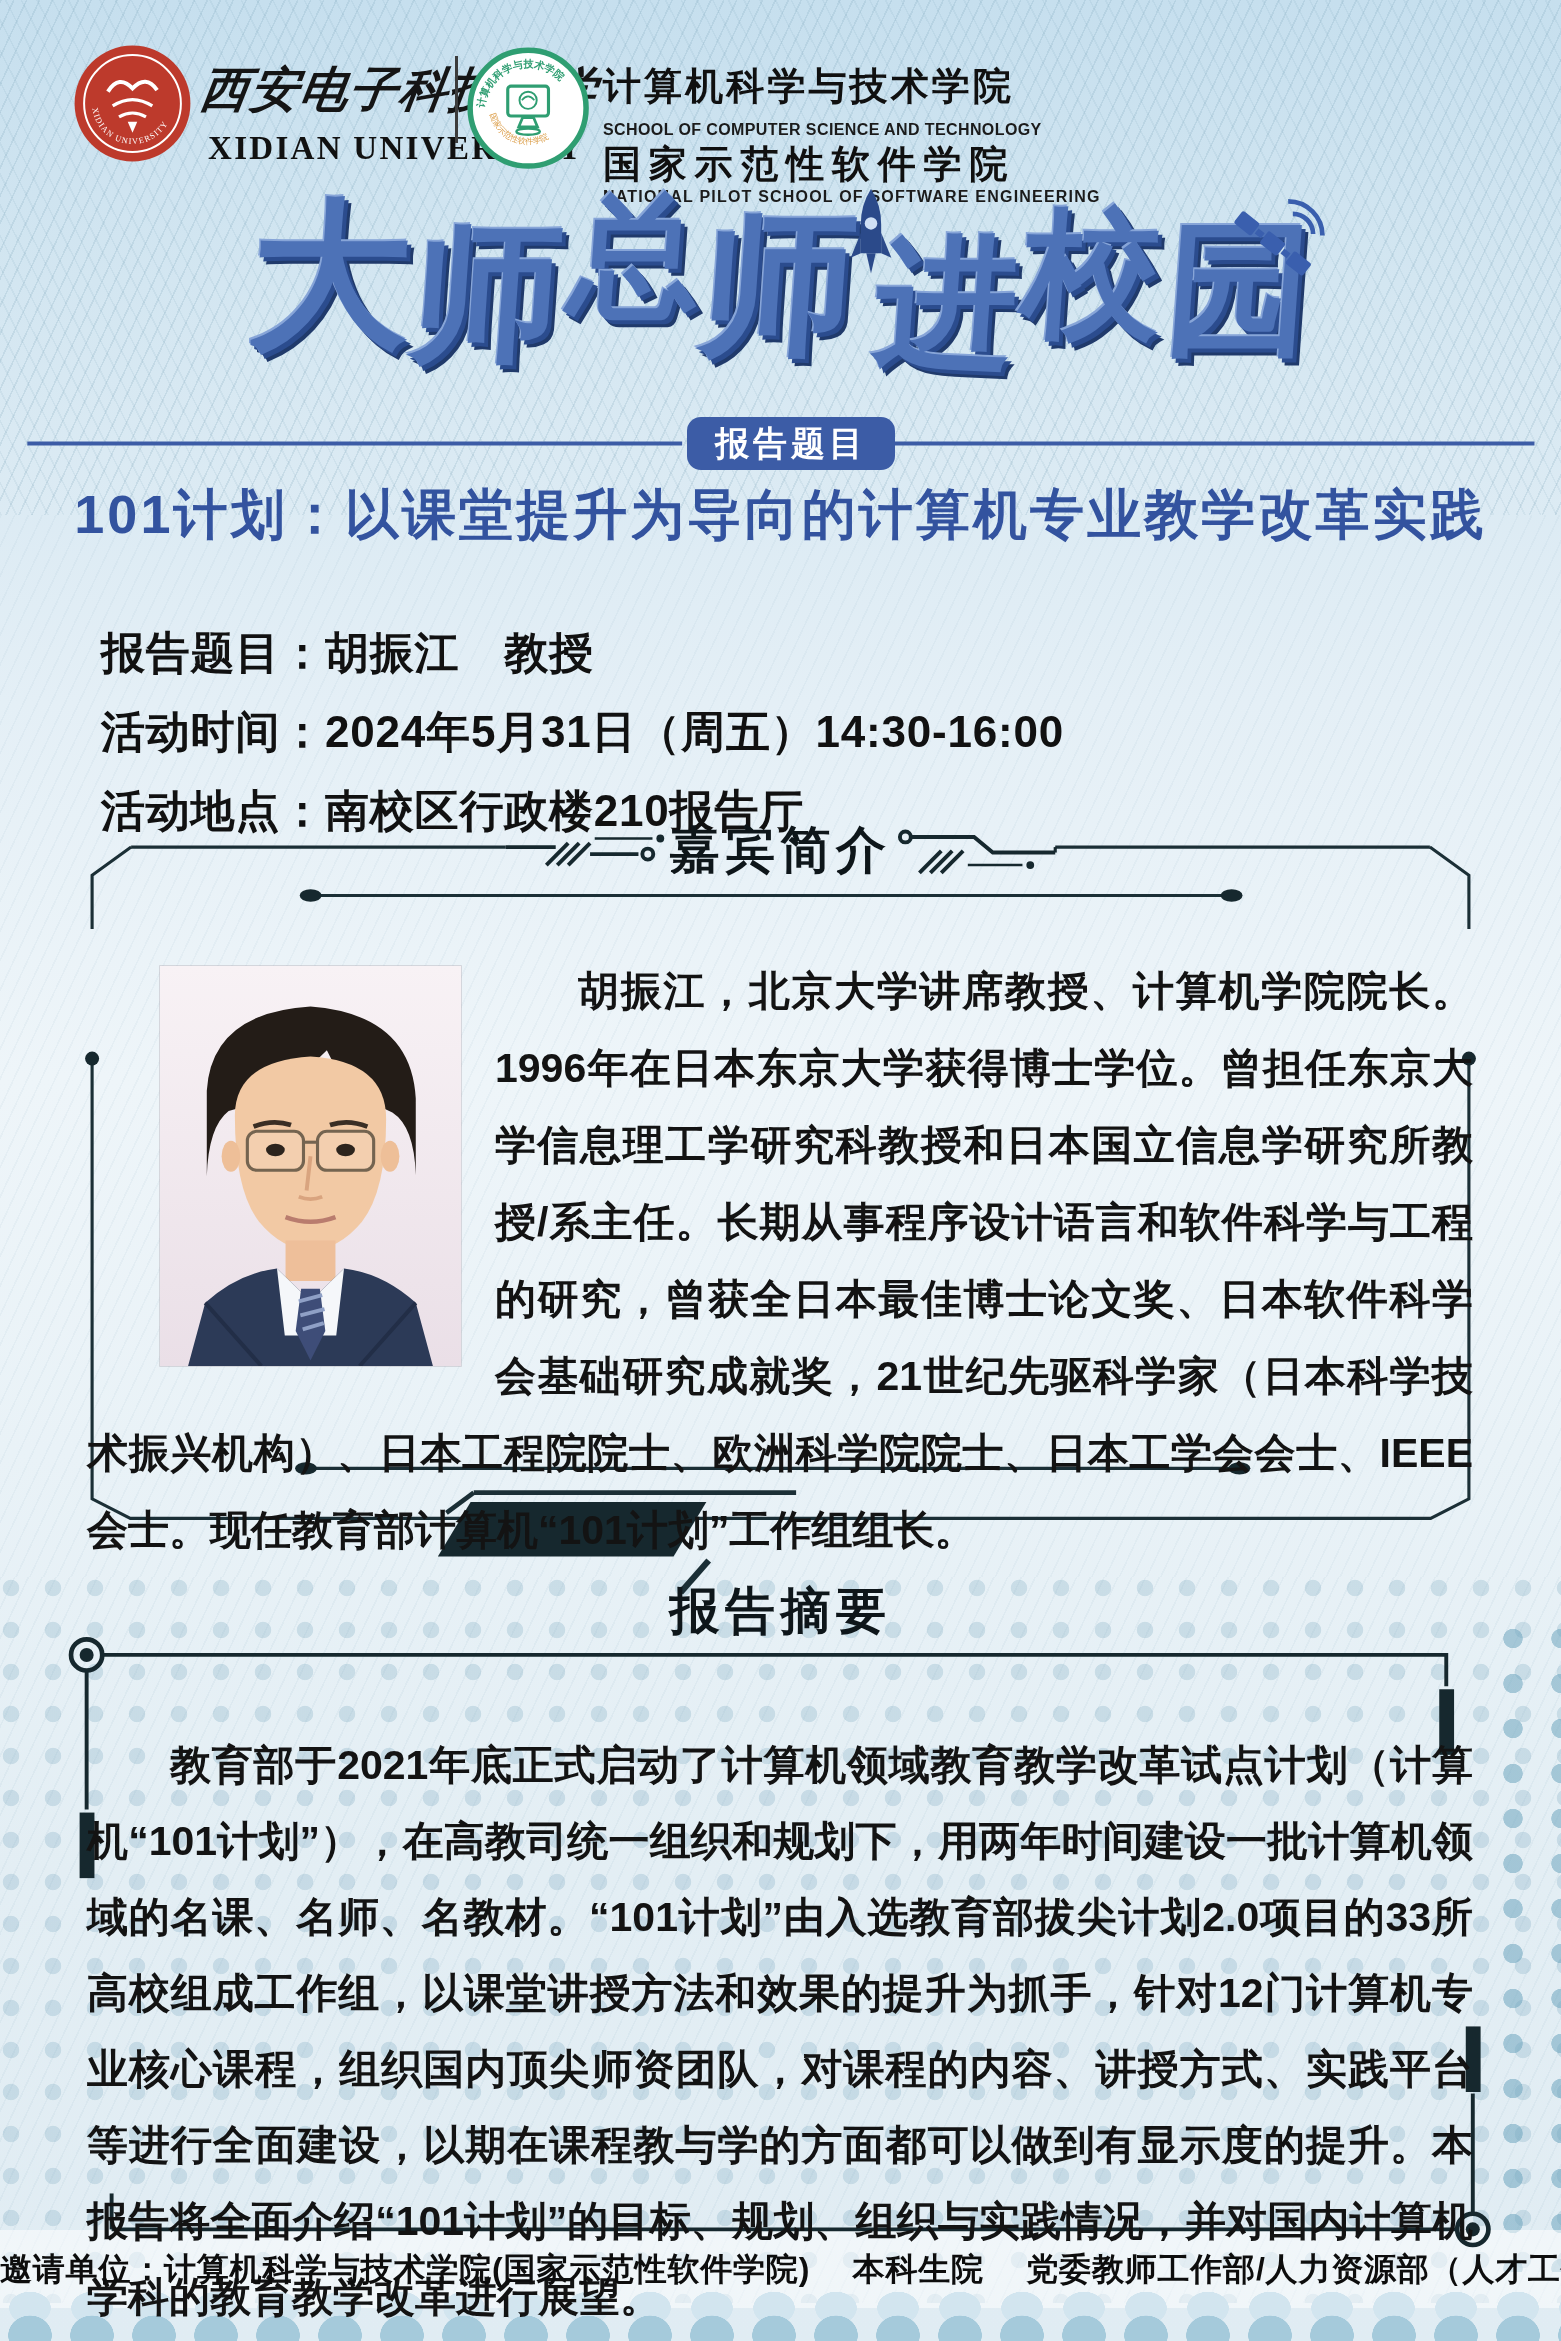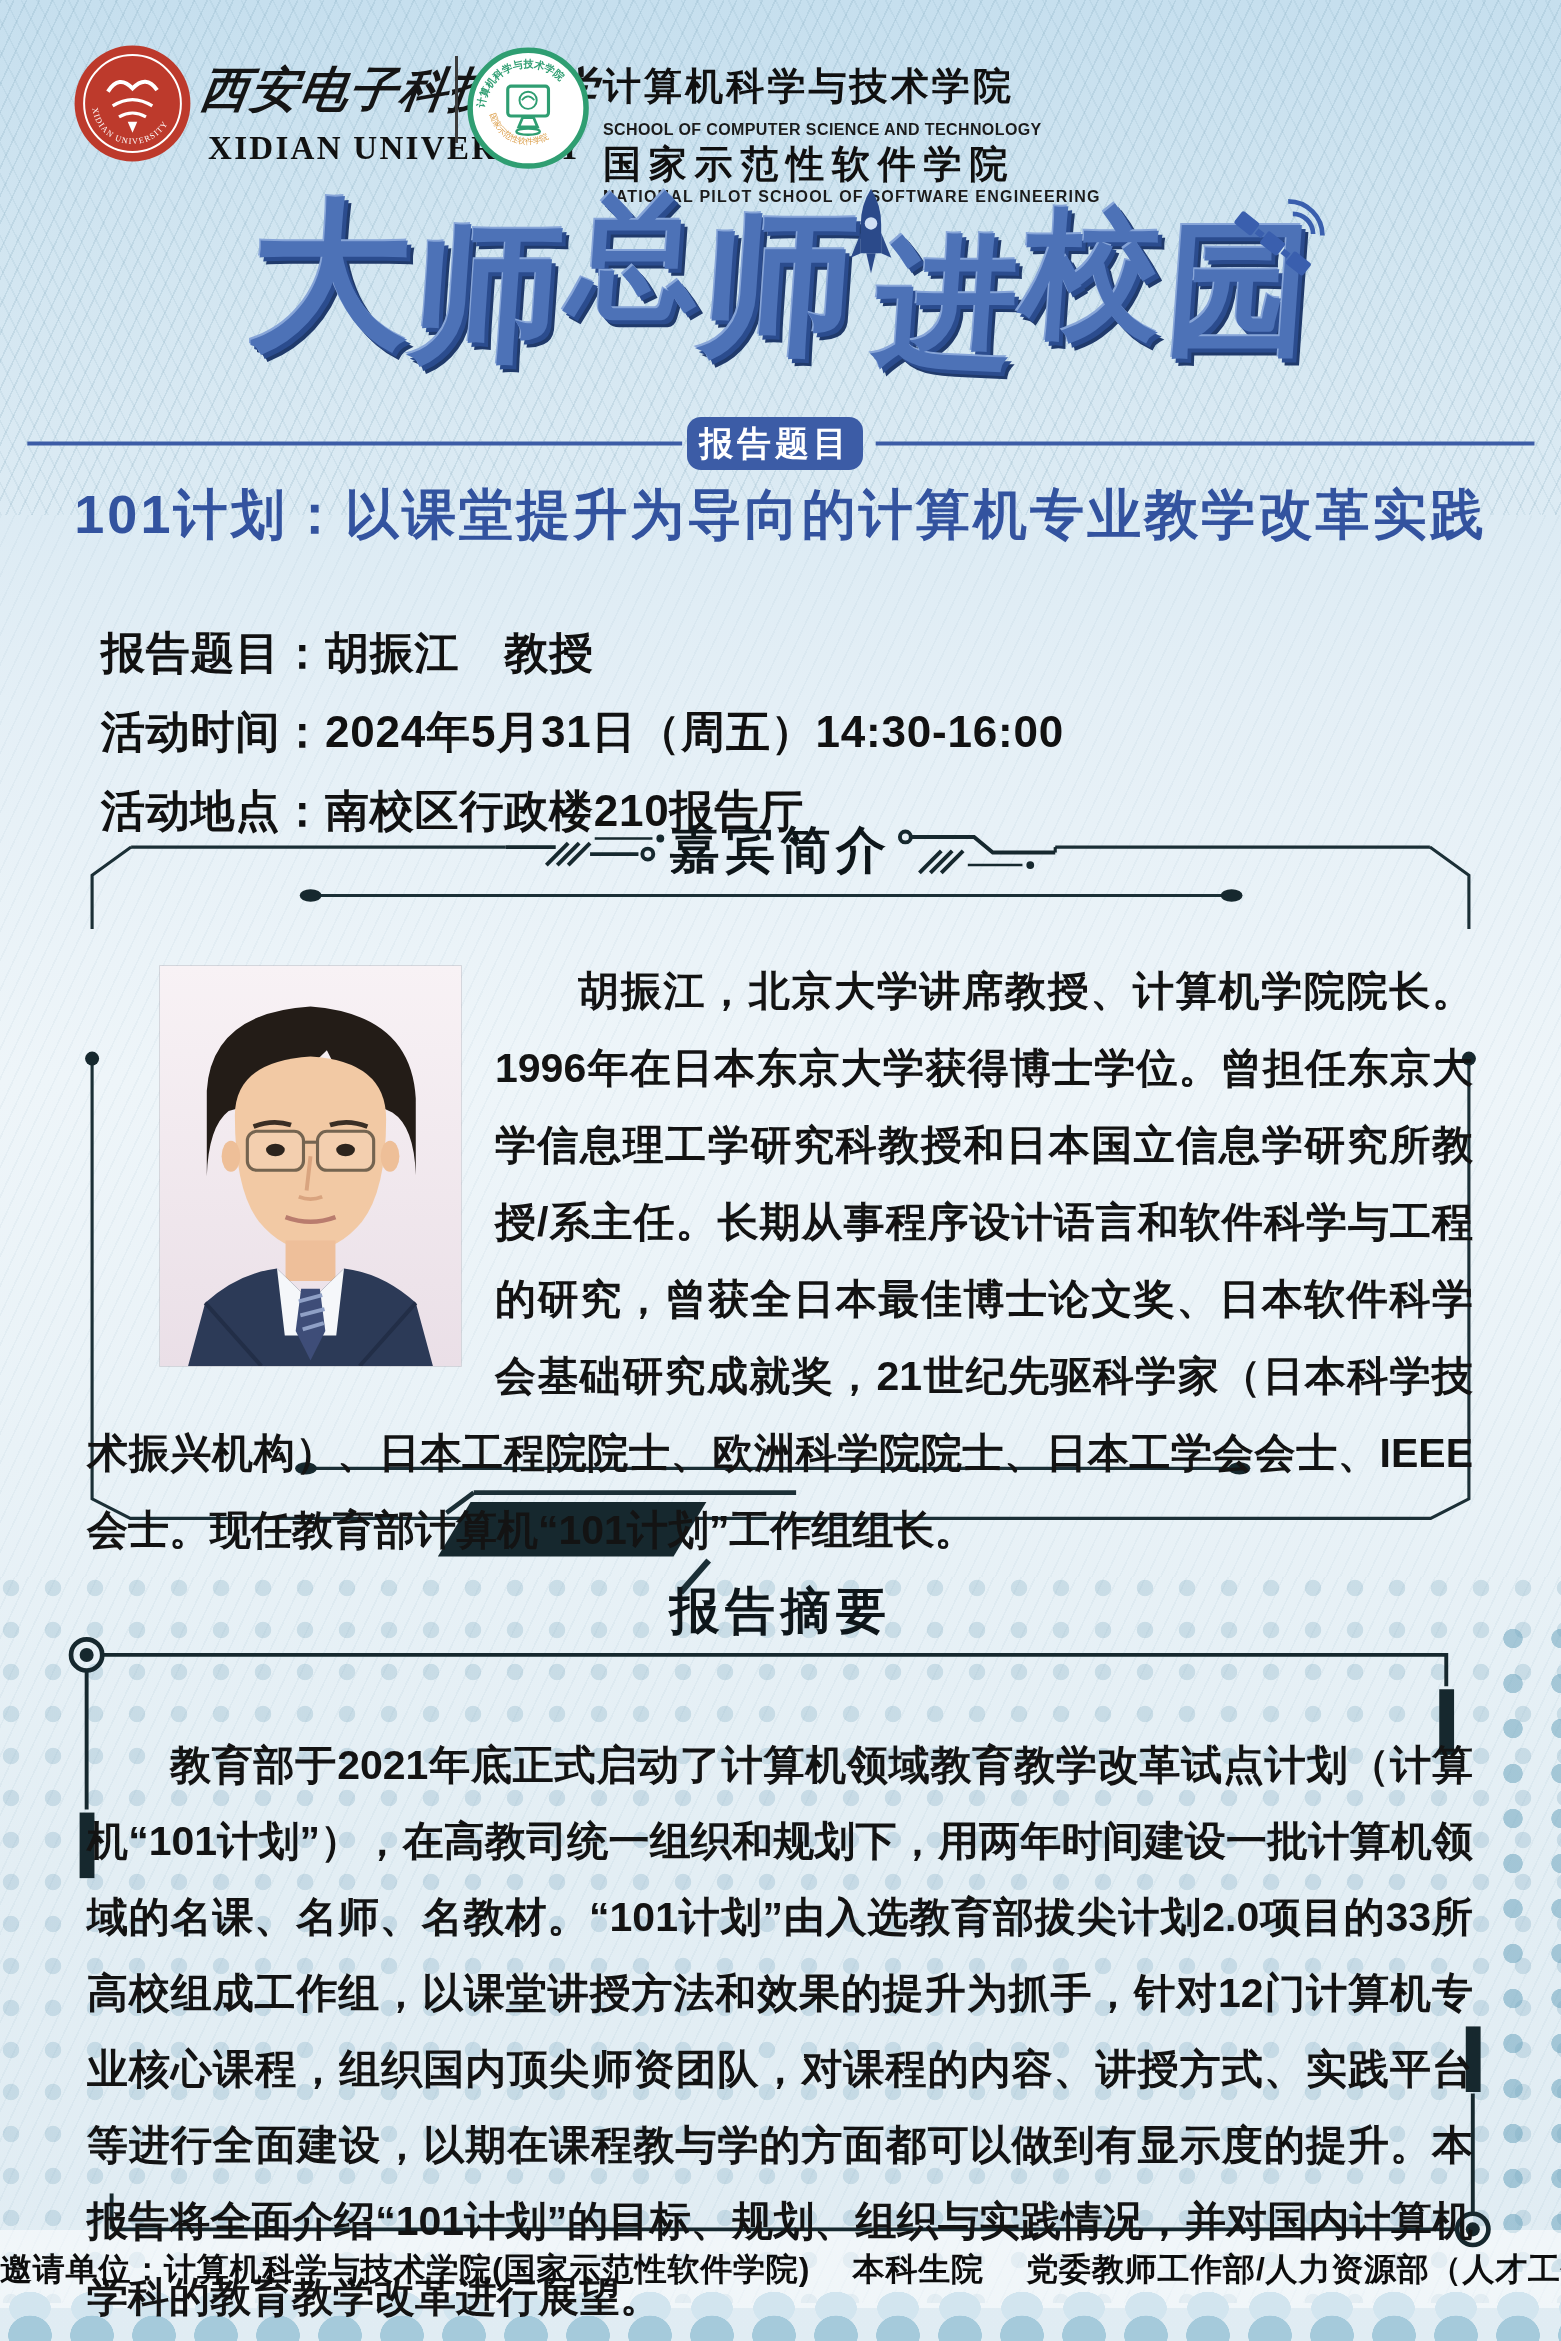--- a/index.html
+++ b/index.html
@@ -53,21 +53,21 @@
   .bch.c1{font-size:150px;margin-top:31px;}
   .bch.c2{font-size:131px;margin-top:3.1px;margin-left:7.8px;}
   .bch.c3{font-size:155px;margin-top:20px;}
   .bch.c4{font-size:142px;margin-top:45px;margin-left:20px;}
   .bch.c5{font-size:139px;margin-top:15.6px;margin-left:4.7px;}
   .bch.c6{font-size:144px;margin-top:31px;margin-left:4.7px;}
   .rocket{position:absolute;left:849px;top:189px;width:44px;height:97px;}
   .satellite{position:absolute;left:1218px;top:192px;width:117px;height:95px;}
 
   
-  .badge{position:absolute;left:687px;top:417px;width:176px;height:53px;background:#3c5ca6;border-radius:14px;
+  .badge{position:absolute;left:687px;top:417px;width:208px;height:53px;background:#3c5ca6;border-radius:14px;
     display:flex;align-items:center;justify-content:center;color:#fff;font-size:34px;font-weight:800;letter-spacing:3.9px;}
   .main-title{position:absolute;left:0;top:479px;right:0;text-align:center;
     font-size:54px;font-weight:900;color:#33539f;letter-spacing:3.1px;white-space:nowrap;}
 
   
   .details{position:absolute;left:101px;top:631px;}
   .d-row{display:flex;font-size:44px;font-weight:800;color:#111;line-height:1;margin-bottom:35px;letter-spacing:0.8px;}
   .d-row .lab{white-space:nowrap;}
   .d-row .val{white-space:nowrap;}
 

